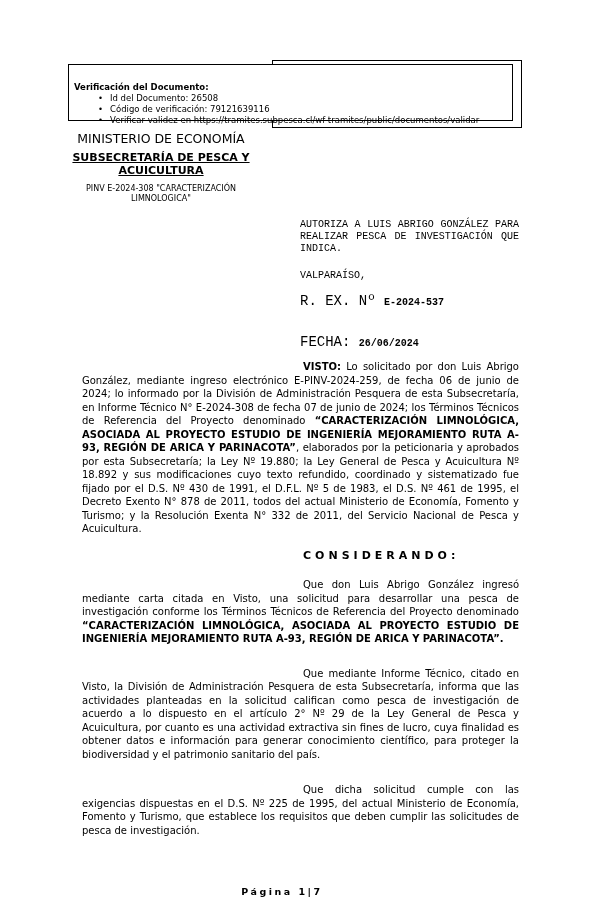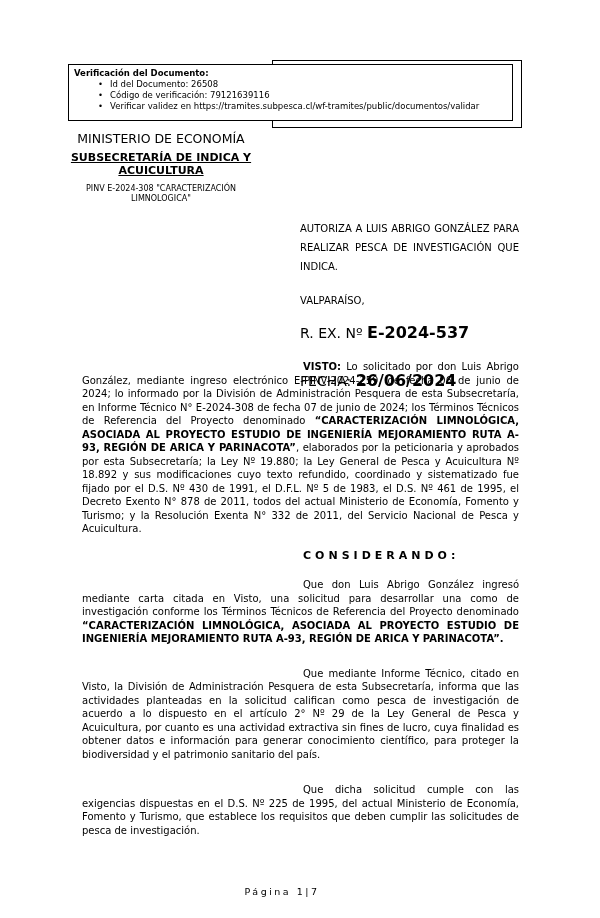--- a/index.html
+++ b/index.html
@@ -15,21 +15,21 @@
   .b{font-weight:bold;margin-top:12px;}
 
   
   .verify-outer{
     position:absolute;left:272px;top:60px;width:248px;height:66px;
     border:1px solid #000;
   }
   .verify-box{
     position:absolute;left:68px;top:64px;width:445px;height:57px;
     border:1.5px solid #000;background:#ffffff;
-    padding:3px 5px;box-sizing:border-box;
+    padding:17px 5px;box-sizing:border-box;
     font-size:8.5px;line-height:11px;
   }
   .verify-title{font-weight:bold;}
   .verify-item{margin-left:24px;white-space:nowrap;}
   .verify-item .bullet{display:inline-block;width:12px;}
 
   
   .ministry{
     position:absolute;left:21px;top:131px;width:280px;
     text-align:center;
@@ -41,27 +41,27 @@
     width:205px;margin:5px auto 0 auto;
   }
   .project-ref{
     font-size:8px;line-height:10px;
     width:175px;margin:7px auto 0 auto;
   }
 
   
   .rescol{
     position:absolute;left:300px;top:219px;width:219px;
-    font-size:10px;line-height:19px;
+    font-size:10px;line-height:12px;font-family:Liberation Mono, monospace;
   }
   .subject{text-align:justify;}
   .city{margin-top:15px;}
   .resnum{margin-top:13px;}
   .resnum .lbl,.resdate .lbl{font-size:14px;}
-  .resnum .val,.resdate .val{font-size:16px;font-weight:bold;}
+  .resnum .val,.resdate .val{font-size:10px;font-weight:bold;}
   .resdate{margin-top:27px;}
 
   
   .docbody{
     position:absolute;left:82px;top:360px;width:437px;
     font-size:10px;line-height:13.5px;
   }
   .docbody p{
     margin:0;text-align:justify;text-indent:221px;
   }
@@ -69,21 +69,21 @@
   .docbody p.gap2{margin-top:22px;}
   .considerando{
     margin:13px 0 16px 0;
     font-size:11px;font-weight:bold;letter-spacing:4px;
     text-indent:221px;white-space:nowrap;
   }
 
   
   .pagefoot{
     position:absolute;left:82px;top:886px;width:400px;
-    text-align:center;font-size:9.5px;letter-spacing:2.5px;
+    text-align:center;font-size:9.5px;letter-spacing:2.5px;font-weight:bold;
   }
 </style>
 </head>
 <body>
 
 <div class="page">
 
   <div class="verify-outer"></div>
   <div class="verify-box">
     <div class="verify-title">Verificación del Documento:</div>
@@ -93,38 +93,38 @@
     <div class="verify-item">
       <span class="bullet">•</span><span>Código de verificación: 79121639116</span>
     </div>
     <div class="verify-item">
       <span class="bullet">•</span><span>Verificar validez en https://tramites.subpesca.cl/wf-tramites/public/documentos/validar</span>
     </div>
   </div>
 
   <div class="ministry">
     <div class="ministry-line">MINISTERIO DE ECONOMÍA</div>
-    <div class="subsecretaria">SUBSECRETARÍA DE INDICA Y ACUICULTURA</div>
+    <div class="subsecretaria">SUBSECRETARÍA DE PESCA Y ACUICULTURA</div>
     <div class="project-ref">PINV E-2024-308 "CARACTERIZACIÓN LIMNOLOGICA"</div>
   </div>
 
   <div class="rescol">
     <div class="subject">AUTORIZA A LUIS ABRIGO GONZÁLEZ PARA REALIZAR PESCA DE INVESTIGACIÓN QUE INDICA.</div>
     <div class="city">VALPARAÍSO,</div>
     <div class="resnum">
       <span class="lbl">R. EX. Nº </span><span class="val">E-2024-537</span>
     </div>
     <div class="resdate">
       <span class="lbl">FECHA: </span><span class="val">26/06/2024</span>
     </div>
   </div>
 
   <div class="docbody">
     <p><span class="b">VISTO:</span><span> Lo solicitado por don Luis Abrigo González, mediante ingreso electrónico E-PINV-2024-259, de fecha 06 de junio de 2024; lo informado por la División de Administración Pesquera de esta Subsecretaría, en Informe Técnico N° E-2024-308 de fecha 07 de junio de 2024; los Términos Técnicos de Referencia del Proyecto denominado </span><span class="b">“CARACTERIZACIÓN LIMNOLÓGICA, ASOCIADA AL PROYECTO ESTUDIO DE INGENIERÍA MEJORAMIENTO RUTA A-93, REGIÓN DE ARICA Y PARINACOTA”</span><span>, elaborados por la peticionaria y aprobados por esta Subsecretaría; la Ley Nº 19.880; la Ley General de Pesca y Acuicultura Nº 18.892 y sus modificaciones cuyo texto refundido, coordinado y sistematizado fue fijado por el D.S. Nº 430 de 1991, el D.F.L. Nº 5 de 1983, el D.S. Nº 461 de 1995, el Decreto Exento N° 878 de 2011, todos del actual Ministerio de Economía, Fomento y Turismo; y la Resolución Exenta N° 332 de 2011, del Servicio Nacional de Pesca y Acuicultura.</span></p>
     <div class="considerando">CONSIDERANDO:</div>
-    <p><span>Que don Luis Abrigo González ingresó mediante carta citada en Visto, una solicitud para desarrollar una como de investigación conforme los Términos Técnicos de Referencia del Proyecto denominado </span><span class="b">“CARACTERIZACIÓN LIMNOLÓGICA, ASOCIADA AL PROYECTO ESTUDIO DE INGENIERÍA MEJORAMIENTO RUTA A-93, REGIÓN DE ARICA Y PARINACOTA”.</span></p>
+    <p><span>Que don Luis Abrigo González ingresó mediante carta citada en Visto, una solicitud para desarrollar una pesca de investigación conforme los Términos Técnicos de Referencia del Proyecto denominado </span><span class="b">“CARACTERIZACIÓN LIMNOLÓGICA, ASOCIADA AL PROYECTO ESTUDIO DE INGENIERÍA MEJORAMIENTO RUTA A-93, REGIÓN DE ARICA Y PARINACOTA”.</span></p>
     <p class="gap1"><span>Que mediante Informe Técnico, citado en Visto, la División de Administración Pesquera de esta Subsecretaría, informa que las actividades planteadas en la solicitud califican como pesca de investigación de acuerdo a lo dispuesto en el artículo 2° Nº 29 de la Ley General de Pesca y Acuicultura, por cuanto es una actividad extractiva sin fines de lucro, cuya finalidad es obtener datos e información para generar conocimiento científico, para proteger la biodiversidad y el patrimonio sanitario del país.</span></p>
     <p class="gap2"><span>Que dicha solicitud cumple con las exigencias dispuestas en el D.S. Nº 225 de 1995, del actual Ministerio de Economía, Fomento y Turismo, que establece los requisitos que deben cumplir las solicitudes de pesca de investigación.</span></p>
   </div>
 
   <div class="pagefoot">Página 1|7</div>
 
 </div>
 
 </body></html>

